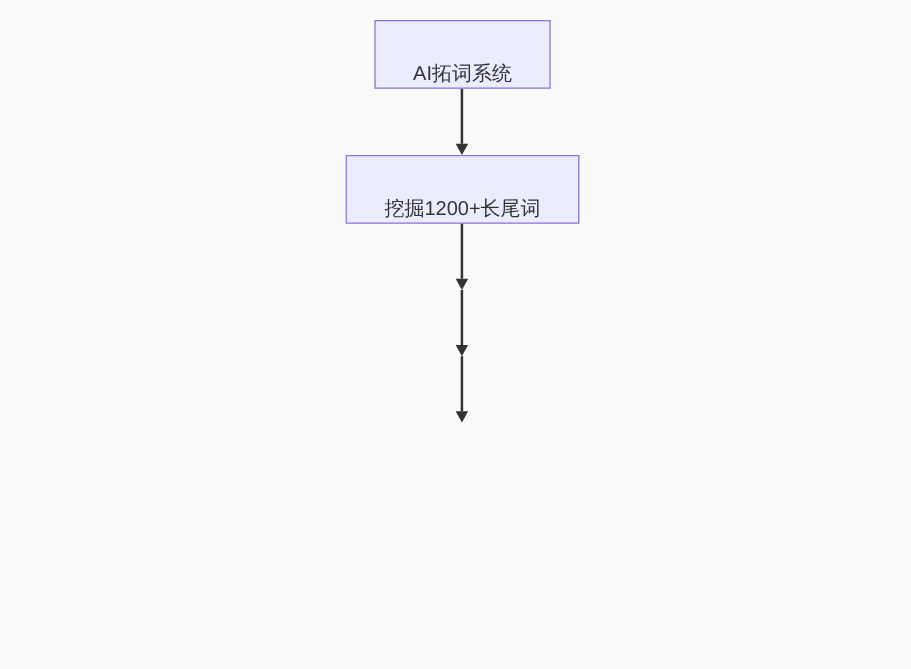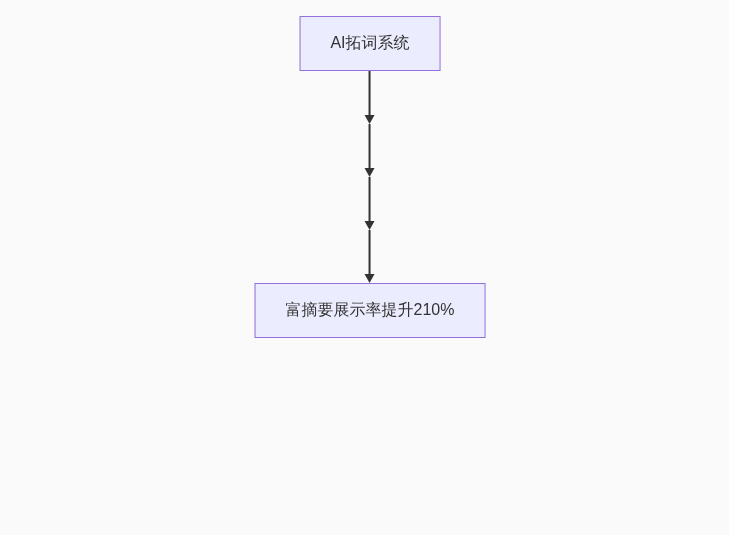--- a/index.html
+++ b/index.html
@@ -18,21 +18,21 @@
     display: flex;
     flex-direction: column;
     align-items: center;
   }
   .flow-node {
     background: #ECECFF;
     border: 1px solid #9370DB;
     height: 55px;
     padding: 0 30px;
     display: flex;
-    align-items: center;
+    align-items: flex-end;
     justify-content: center;
     font-size: 16px;
     color: #333333;
     white-space: nowrap;
   }
   .flow-arrow {
     height: 53px;
     display: flex;
     flex-direction: column;
     align-items: center;
@@ -56,35 +56,35 @@
 
   <div class="flow-node">
     <span>AI拓词系统</span>
   </div>
 
   <div class="flow-arrow">
     <div class="line"></div>
     <div class="head"></div>
   </div>
 
+  <div class="flow-node">
+    <span>挖掘1200+长尾词</span>
+  </div>
 
   <div class="flow-arrow">
     <div class="line"></div>
     <div class="head"></div>
   </div>
 
 
   <div class="flow-arrow">
     <div class="line"></div>
     <div class="head"></div>
   </div>
 
 
   <div class="flow-arrow">
     <div class="line"></div>
     <div class="head"></div>
   </div>
 
-  <div class="flow-node">
-    <span>富摘要展示率提升210%</span>
-  </div>
 
 </div>
 
 </body></html>

